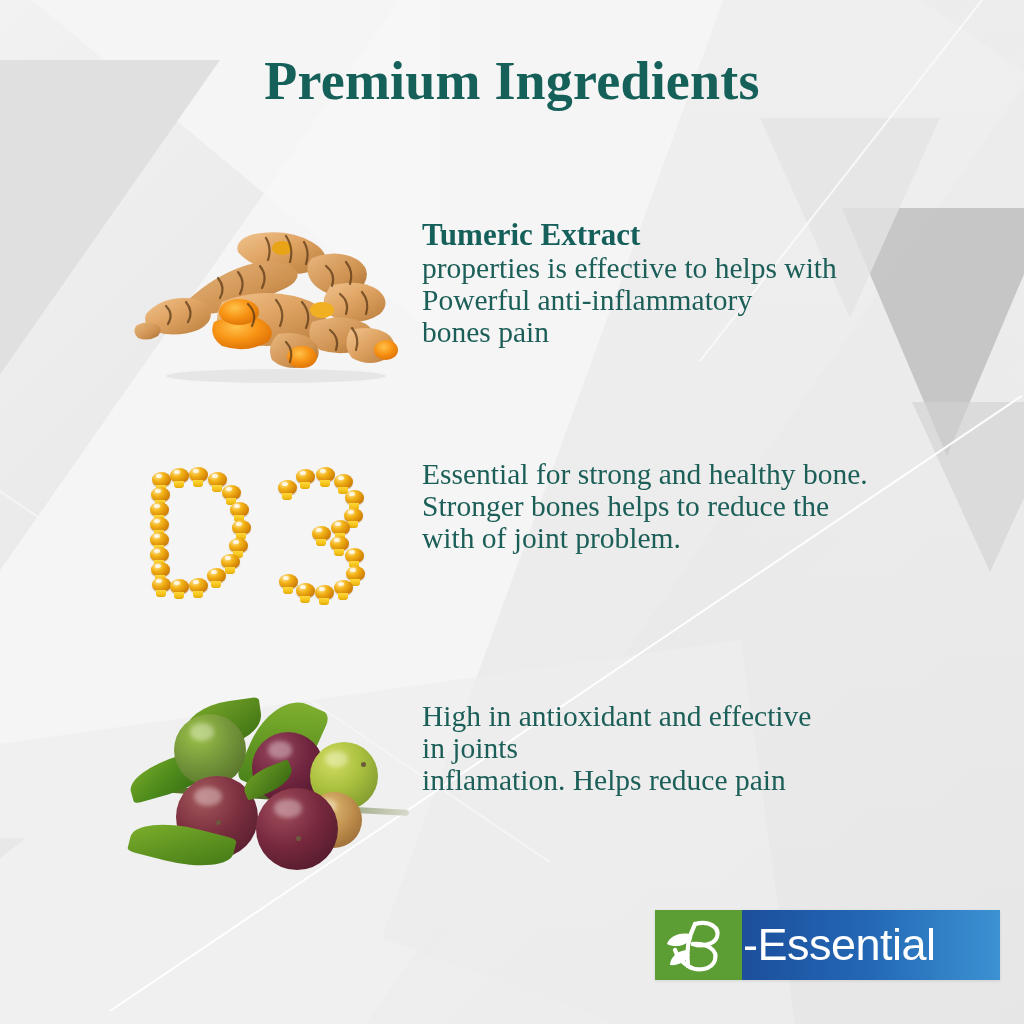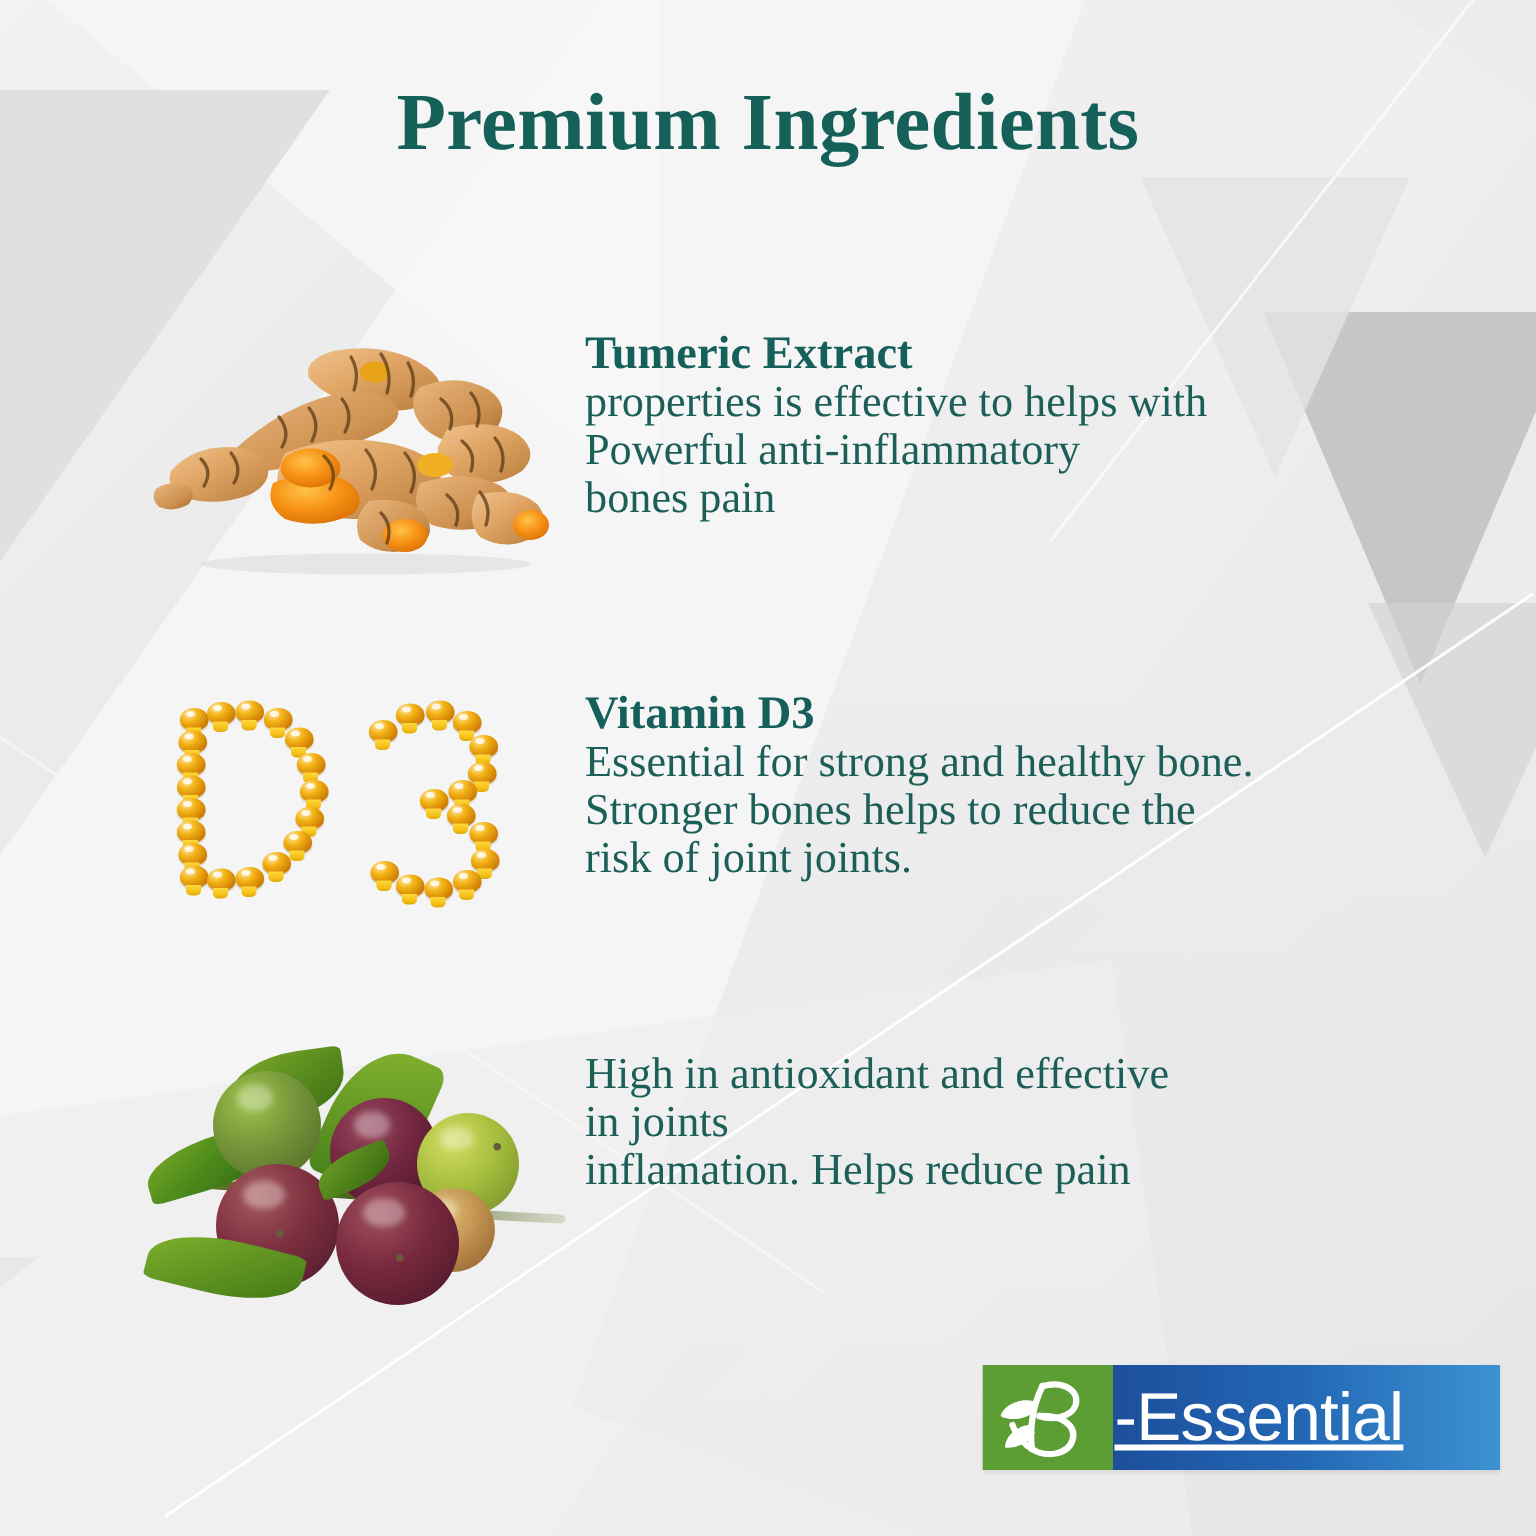--- a/index.html
+++ b/index.html
@@ -45,21 +45,21 @@
     top: 50px;
     text-align: center;
     font-size: 54px;
     font-weight: bold;
     letter-spacing: 0.2px;
     color: #16605a;
     font-family: "Liberation Serif", serif;
   }
 
   
-  .rows { position: absolute; inset: 0; }
+  .rows { position: absolute; inset: 0; margin-left: 32px; }
 
   .row {
     position: absolute;
     display: flex;
     align-items: flex-start;
   }
   .row-thumb {
     position: relative;
     flex: 0 0 auto;
   }
@@ -170,21 +170,20 @@
   }
   .logo-word {
     flex: 1 1 auto;
     background: linear-gradient(90deg, #1c4f9c 0%, #2367b4 48%, #3c92d3 100%);
     color: #ffffff;
     font-family: "Liberation Sans", sans-serif;
     font-size: 45px;
     line-height: 70px;
     letter-spacing: -0.5px;
     padding-left: 1px;
-    text-decoration: underline;
   }
 </style>
 </head>
 <body>
 
 <div id="poster">
 
   <div class="bg-layer">
     <div class="bg-base"></div>
 
@@ -332,25 +331,24 @@
 
           <div class="cap" style="left:211px; top:90px;"></div>
           <div class="cap" style="left:212px; top:108px;"></div>
           <div class="cap" style="left:200px; top:122px;"></div>
           <div class="cap" style="left:181px; top:127px;"></div>
           <div class="cap" style="left:162px; top:125px;"></div>
           <div class="cap" style="left:145px; top:116px;"></div>
         </div>
       </div>
       <div class="row-text">
-        <div class="ing-name">Vitamin D3</div>
         <div class="ing-desc">
           <span>Essential for strong and healthy bone.</span>
           <span>Stronger bones helps to reduce the</span>
-          <span>risk of joint joints.</span>
+          <span>with of joint problem.</span>
         </div>
       </div>
     </div>
 
     <div class="row" id="row-camu">
       <div class="row-thumb">
         <div class="camu">
 
           <div class="branch" style="left:8px; top:96px; width:230px; height:6px; transform:rotate(4deg);"></div>
           <div class="branch" style="left:215px; top:112px; width:70px; height:6px; background:linear-gradient(90deg,#93a37a,#d9d9cc); transform:rotate(3deg);"></div>

